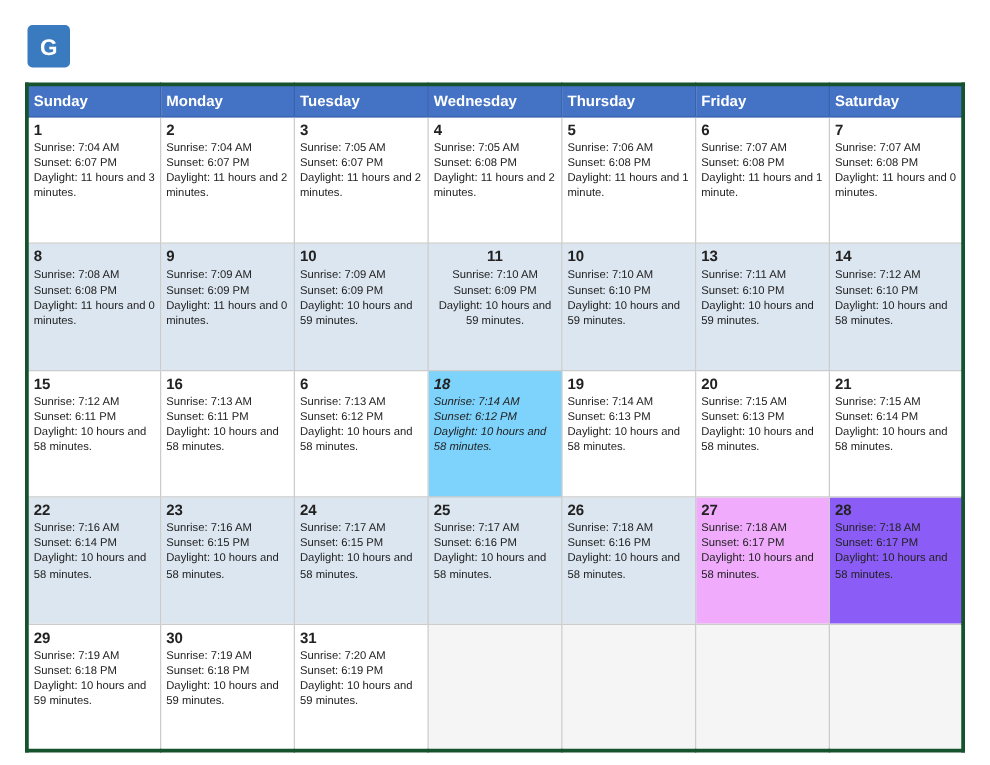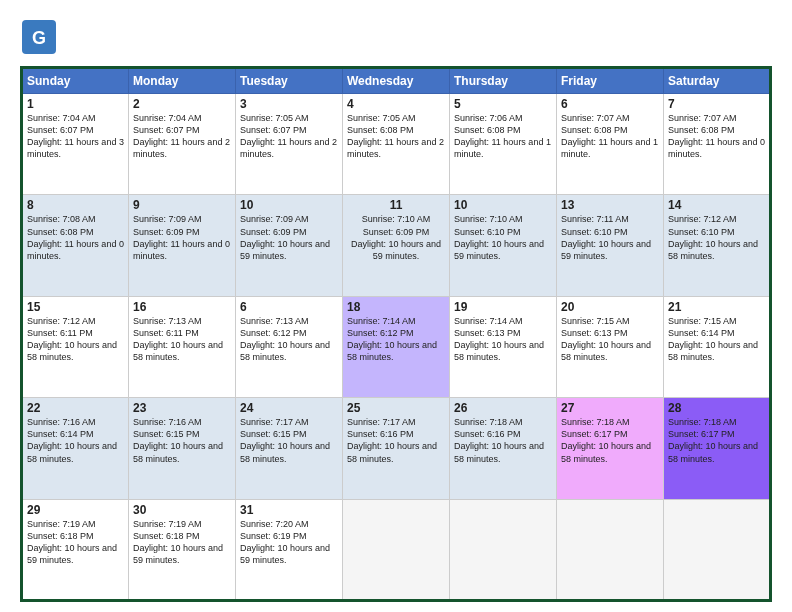--- a/index.html
+++ b/index.html
@@ -182,21 +182,21 @@
             <div class="day-info">Sunrise: 7:12 AM<br>Sunset: 6:11 PM<br>Daylight: 10 hours and 58 minutes.</div>
           </td>
           <td style="background: rgb(255, 255, 255);">
             <span class="day-number">16</span>
             <div class="day-info">Sunrise: 7:13 AM<br>Sunset: 6:11 PM<br>Daylight: 10 hours and 58 minutes.</div>
           </td>
           <td style="background: rgb(255, 255, 255);">
             <span class="day-number">6</span>
             <div class="day-info">Sunrise: 7:13 AM<br>Sunset: 6:12 PM<br>Daylight: 10 hours and 58 minutes.</div>
           </td>
-          <td style="background: #c4b5fd;">
+          <td style="background: #7dd3fc; font-style: italic;">
             <span class="day-number">18</span>
             <div class="day-info">Sunrise: 7:14 AM<br>Sunset: 6:12 PM<br>Daylight: 10 hours and 58 minutes.</div>
           </td>
           <td style="background: rgb(255, 255, 255);">
             <span class="day-number">19</span>
             <div class="day-info">Sunrise: 7:14 AM<br>Sunset: 6:13 PM<br>Daylight: 10 hours and 58 minutes.</div>
           </td>
           <td style="background: rgb(255, 255, 255);">
             <span class="day-number">20</span>
             <div class="day-info">Sunrise: 7:15 AM<br>Sunset: 6:13 PM<br>Daylight: 10 hours and 58 minutes.</div>

